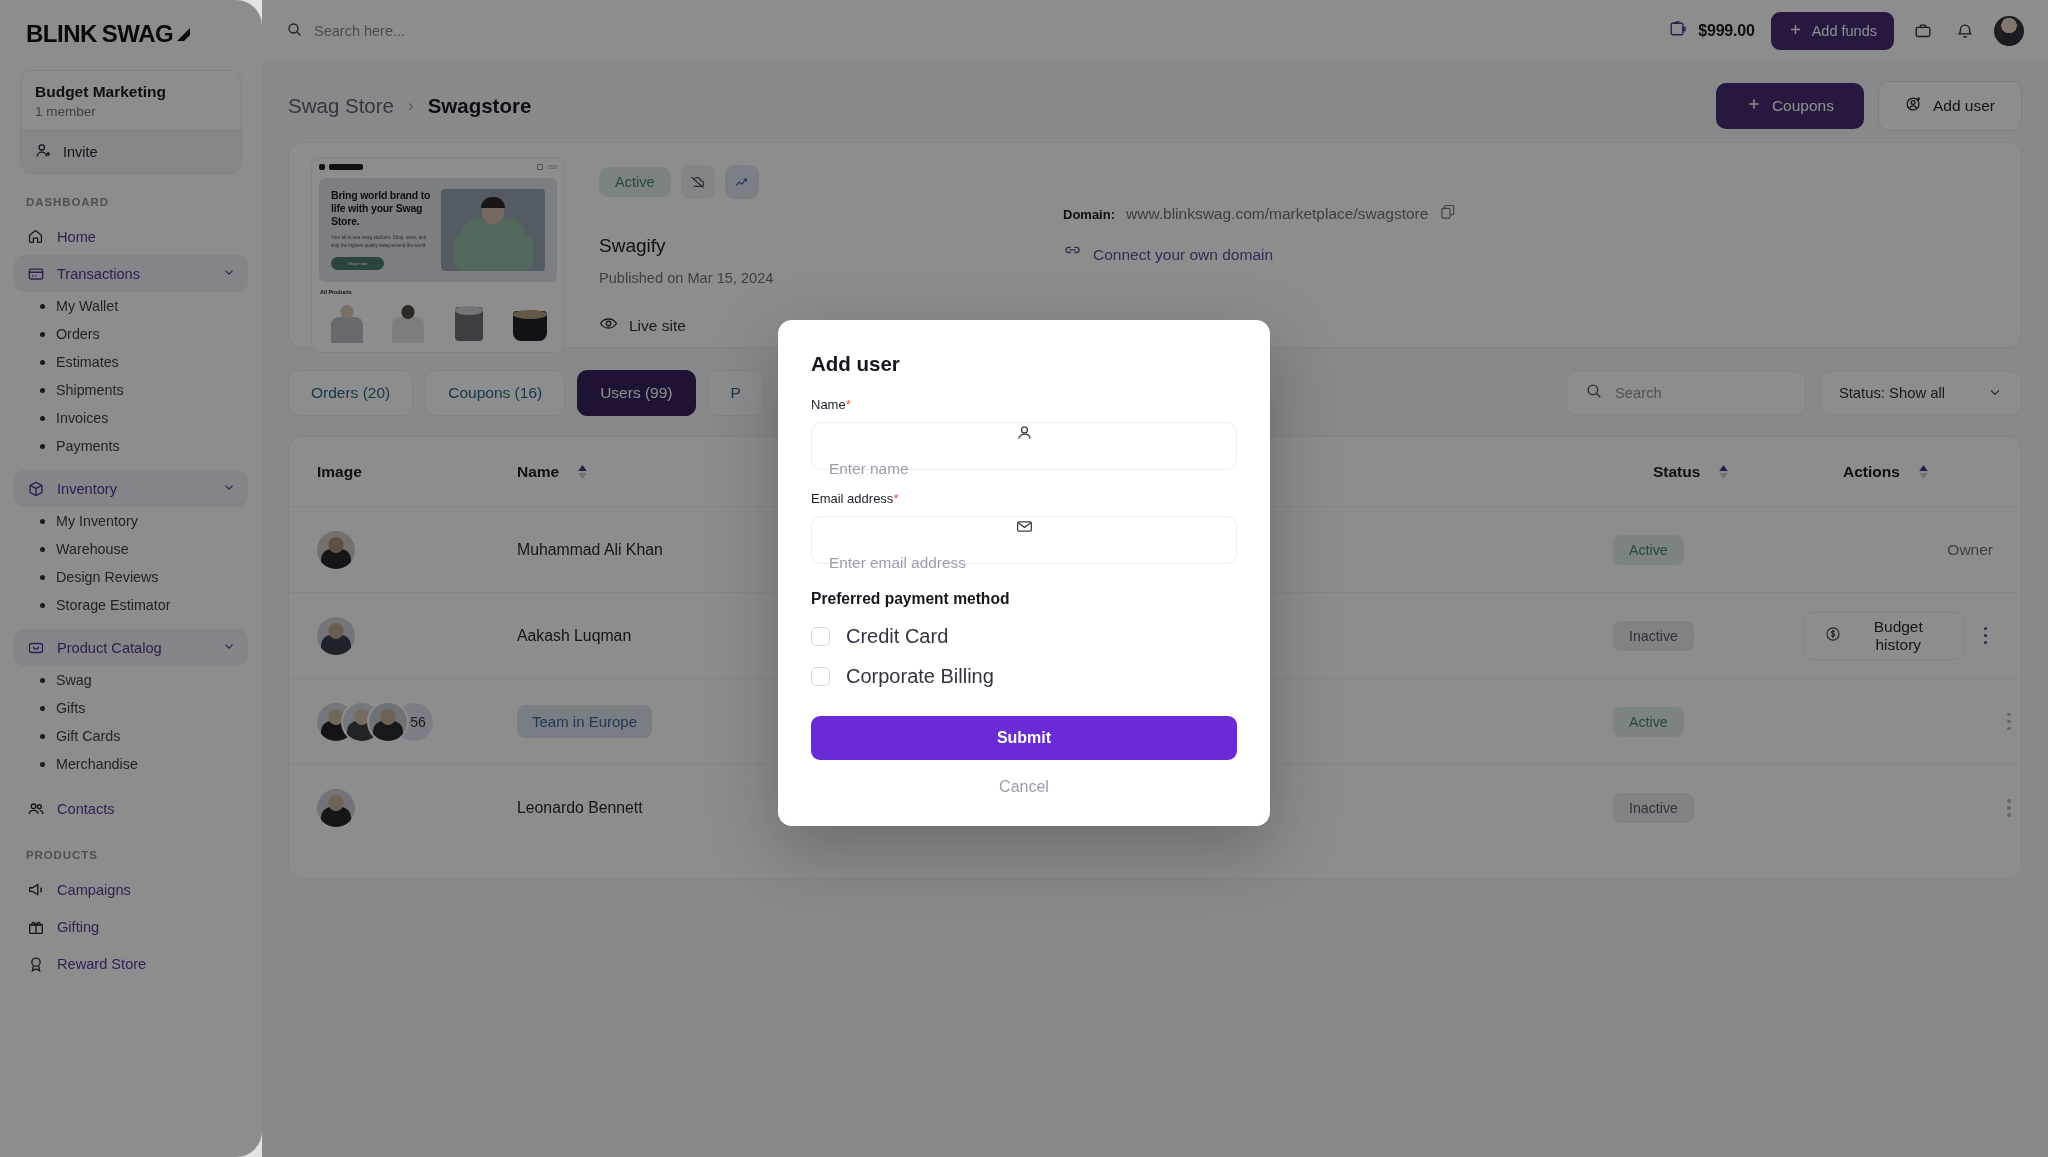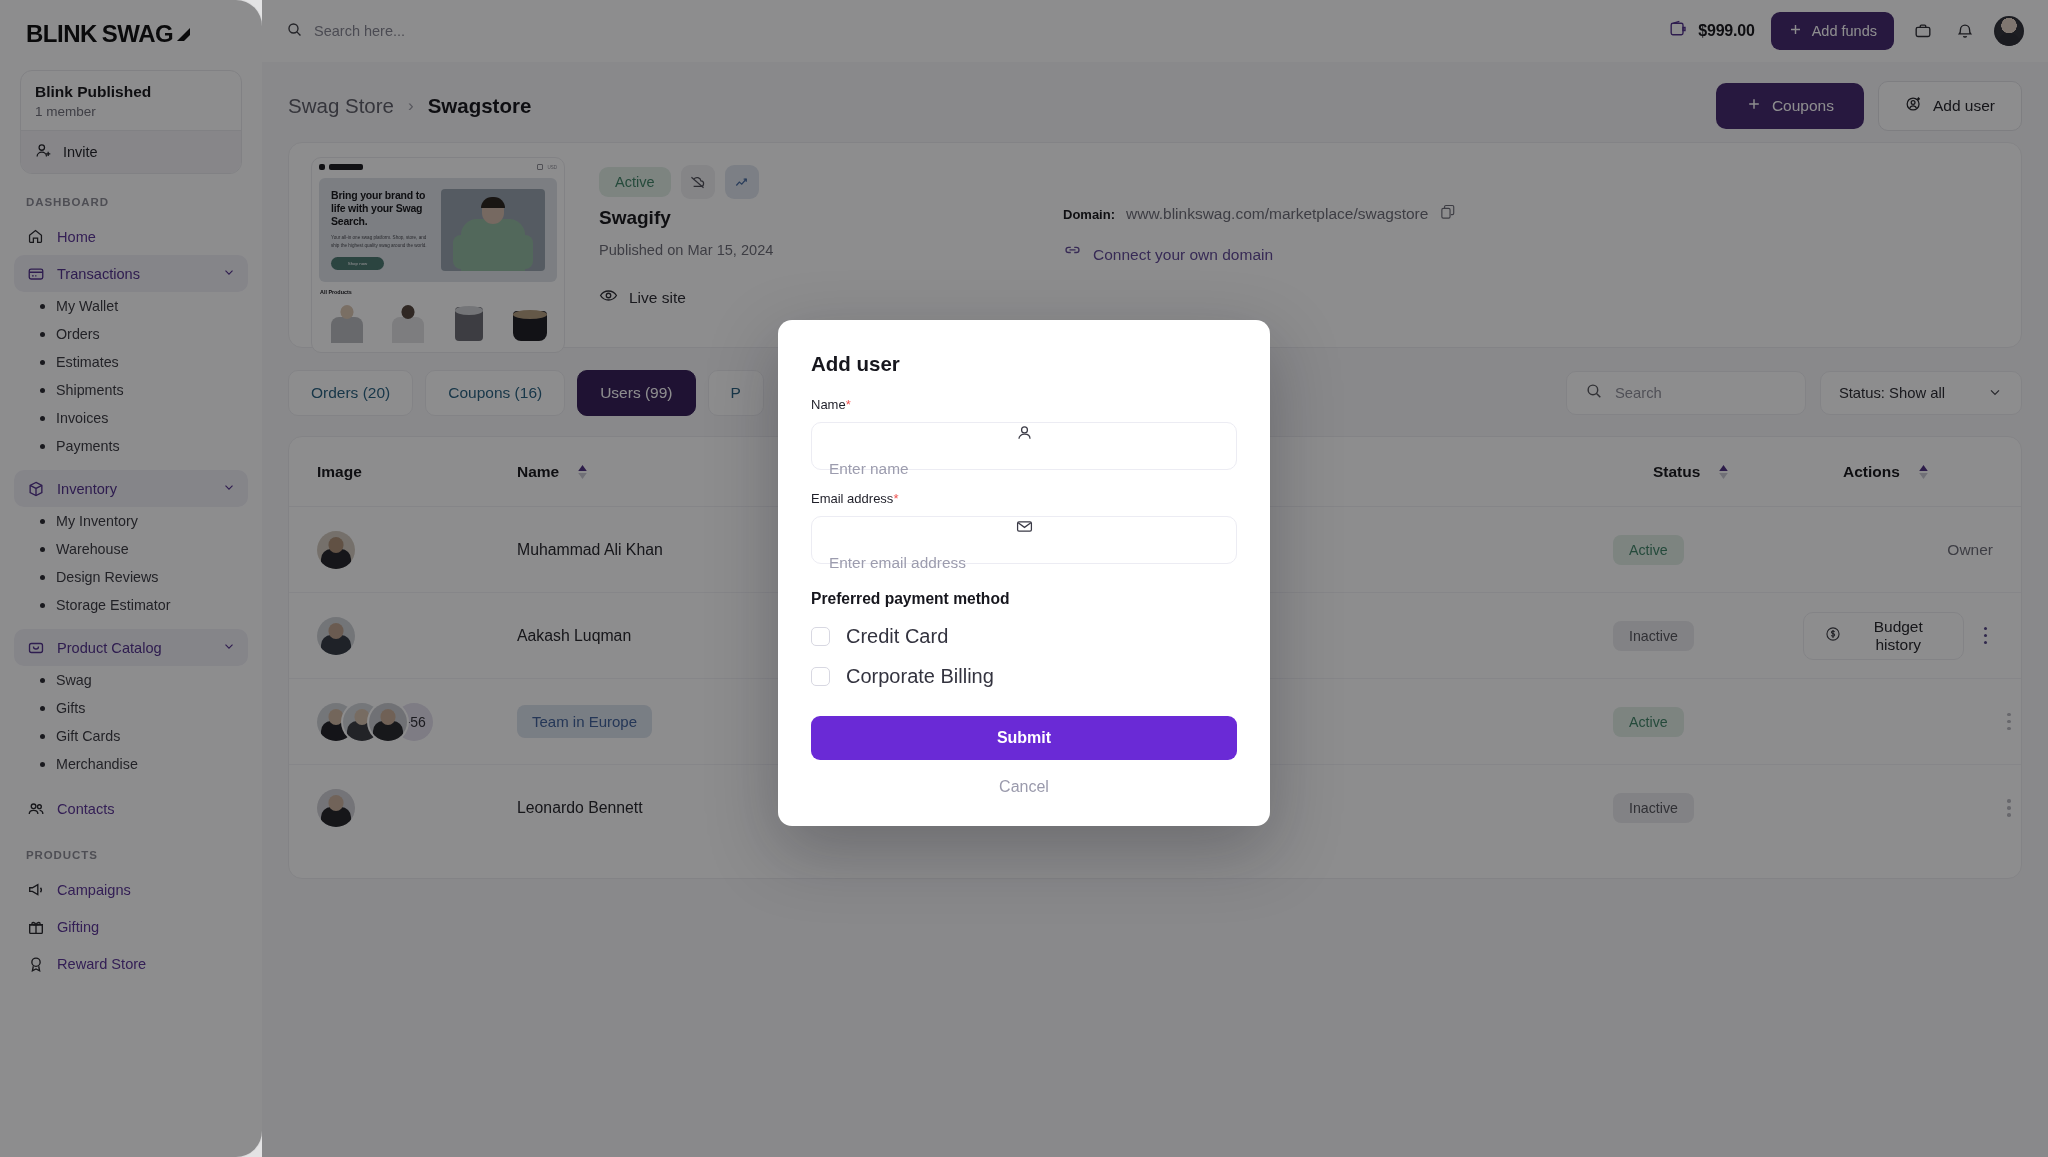--- a/index.html
+++ b/index.html
@@ -207,21 +207,21 @@
   .badge-row { display:flex; align-items:center; gap:10px; }
   .badge-active {
     background:#d8f0e2; color:#15915b; font-size:14.5px;
     padding:7px 16px; border-radius:9px;
   }
   .sq-btn {
     width:34px;height:34px;border-radius:9px;background:#eeeef4;
     display:flex;align-items:center;justify-content:center;cursor:pointer;
   }
   .sq-btn.blue { background:#dbe6f5; }
-  .store-name { font-size:19px; font-weight:700; color:#16161d; margin-top:8px; }
+  .store-name { font-size:19px; font-weight:400; color:#16161d; margin-top:36px; }
   .store-pub { font-size:14.6px; color:#6c6c7e; margin-top:13px; }
   .live-site { display:flex; align-items:center; gap:11px; font-size:15.5px; color:#2a2a36; margin-top:28px; cursor:pointer; }
 
   .store-right { padding-top: 44px; }
   .domain-row { display:flex; align-items:center; gap:11px; }
   .domain-lbl { font-size:13px; font-weight:600; color:#16161d;text-align:center; }
   .domain-val { font-size:15.5px; color:#6c6c7e; }
   .connect-row { display:flex; align-items:center; gap:11px; margin-top:18px; cursor:pointer; }
   .connect-txt { font-size:15.5px; color:#6b40cc; }
 
@@ -341,21 +341,21 @@
             <svg width="18" height="18" viewBox="0 0 18 18">
                 <path d="M2 15 L15 2 L15 9 L9 15 Z" fill="#0c0c0f"></path>
                 <path d="M2 15 L9 11 L7 13 Z" fill="#0c0c0f"></path>
               </svg>
           </span>
         </div>
       </div>
 
       <div class="org-card">
         <div class="org-top">
-          <div class="org-name">Blink Published</div>
+          <div class="org-name">Budget Marketing</div>
           <div class="org-members">1 member</div>
         </div>
         <div class="org-invite">
           <span>
             <svg width="17" height="17" viewBox="0 0 20 20" fill="none" stroke="#22222c" stroke-width="1.5">
                 <circle cx="8" cy="6.5" r="3.2"></circle>
                 <path d="M2.5 17c0-3 2.5-5 5.5-5s5.5 2 5.5 5"></path>
                 <path d="M15.5 11.5v5M13 14h5"></path>
               </svg>
           </span>
@@ -607,21 +607,21 @@
           <div class="pv-bar">
             <span class="pv-logo-dot"></span>
             <span class="pv-logo"></span>
             <span class="pv-right">
               <span class="pv-sq"></span>
               <span class="pv-usd">USD</span>
             </span>
           </div>
           <div class="pv-hero">
             <div class="pv-copy">
-              <div class="pv-h1">Bring your brand to life with your Swag Search.</div>
+              <div class="pv-h1">Bring world brand to life with your Swag Store.</div>
               <div class="pv-p">Your all-in one swag platform. Shop, store, and ship the highest quality swag around the world.</div>
               <div class="pv-btn">Shop now</div>
             </div>
             <div class="pv-photo">
               <span class="armL"></span>
                 <span class="armR"></span>
               <span class="body"></span>
                 <span class="head"></span>
                 <span class="hair"></span>
             </div>

